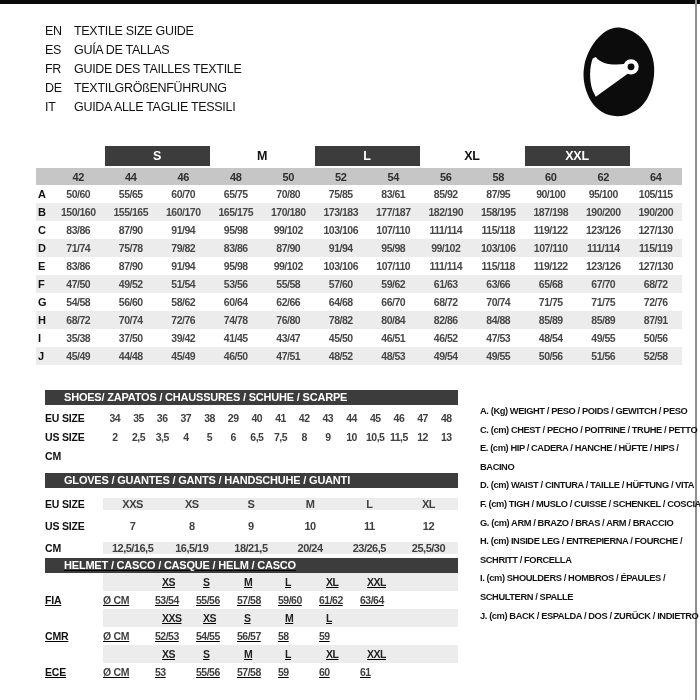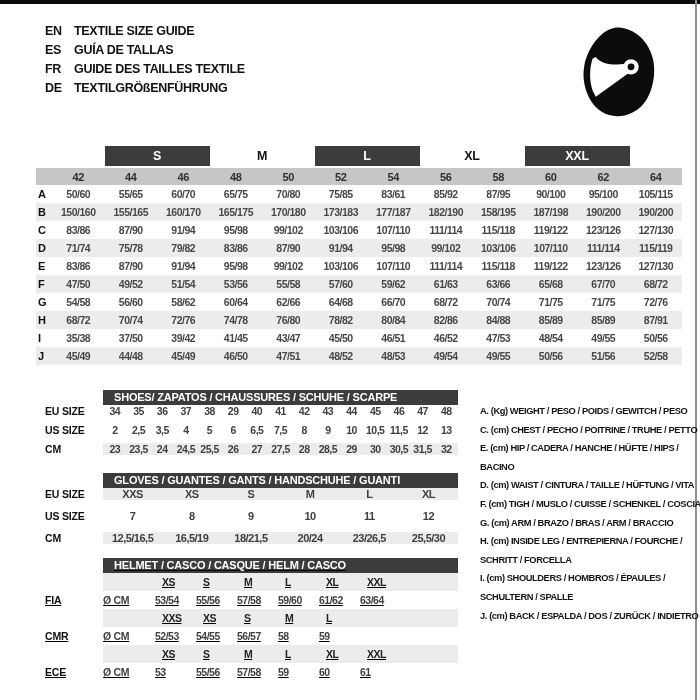--- a/index.html
+++ b/index.html
@@ -6,43 +6,43 @@
   body{
     width:700px;height:700px;position:relative;background:#ffffff;
     font-family:"Liberation Sans", sans-serif;overflow:hidden;
     -webkit-font-smoothing:antialiased;
   }
   .top-bar{position:absolute;left:0;top:0;width:700px;height:4px;background:#0a0a0a;}
   .right-line{position:absolute;left:695px;top:0;width:2px;height:700px;background:#8f8f8f;}
 
   
   .lang{position:absolute;left:45px;top:22px;}
-  .lang-row{display:flex;line-height:19px;font-weight:bold;font-size:12.5px;color:#121212;letter-spacing:-0.3px;}
+  .lang-row{display:flex;line-height:19px;font-weight:normal;font-size:12.5px;color:#121212;letter-spacing:-0.3px;}
   .lang-code{width:29px;}
 
   
   .helmet-box{position:absolute;left:572px;top:22px;width:92px;height:102px;}
 
   
   .main-table{position:absolute;left:36px;top:146px;width:646px;}
   .grow{display:grid;grid-template-columns:16px repeat(12,1fr);}
   .group-row{height:20px;margin-bottom:2px;}
   .group-cell{display:flex;align-items:center;justify-content:center;font-size:12.5px;font-weight:bold;color:#121212;letter-spacing:-0.2px;}
   .group-cell.boxed{background:#3c3c3c;color:#ffffff;}
   .num-row{background:#c6c6c6;height:17px;}
   .num-cell{display:flex;align-items:center;justify-content:center;font-size:11px;font-weight:bold;color:#2f2f2f;letter-spacing:-0.4px;}
   .data-row{height:18px;}
   .data-row.alt{background:#ececec;}
   .val-cell{display:flex;align-items:center;justify-content:center;font-size:10.5px;font-weight:bold;color:#474747;letter-spacing:-0.5px;white-space:nowrap;}
   .letter-cell{justify-content:flex-start;padding-left:2px;color:#101010;font-size:11px;letter-spacing:0;}
 
   
   .sub{position:absolute;left:45px;width:413px;}
-  .title-bar{margin-left:58px;background:#3c3c3c;color:#ffffff;font-size:11px;font-weight:bold;height:15px;line-height:15px;padding-left:11px;letter-spacing:-0.2px;white-space:nowrap;}
-  .sub-row{display:flex;align-items:flex-start;}
+  .title-bar{background:#3c3c3c;color:#ffffff;font-size:11px;font-weight:bold;height:15px;line-height:15px;padding-left:19px;letter-spacing:-0.2px;white-space:nowrap;}
+  .sub-row{display:flex;align-items:flex-end;}
   .sub-label{width:58px;font-size:10.5px;font-weight:bold;color:#101010;letter-spacing:-0.2px;display:flex;align-items:center;}
   .sub-cells{flex:1;display:flex;}
   .sub-cells.band{background:#ececec;}
   .sub-cell{flex:1;display:flex;align-items:center;justify-content:center;font-size:10.5px;font-weight:bold;color:#3f3f3f;letter-spacing:-0.5px;white-space:nowrap;}
   #shoes-table .sub-row{height:19px;}
   #gloves-table .sub-row{height:22px;}
   #gloves-table .sub-cell{font-size:11px;}
 
   
   .helm-row{display:flex;height:18px;}
@@ -71,20 +71,24 @@
       <div class="lang-code">ES</div>
       <div class="lang-label">GUÍA DE TALLAS</div>
     </div>
     <div class="lang-row">
       <div class="lang-code">FR</div>
       <div class="lang-label">GUIDE DES TAILLES TEXTILE</div>
     </div>
     <div class="lang-row">
       <div class="lang-code">DE</div>
       <div class="lang-label">TEXTILGRÖßENFÜHRUNG</div>
+    </div>
+    <div class="lang-row">
+      <div class="lang-code">IT</div>
+      <div class="lang-label">GUIDA ALLE TAGLIE TESSILI</div>
     </div>
   </div>
 
 <div class="helmet-box">
   <svg viewBox="0 0 120 130" width="92" height="102">
     <path d="M64 6C92 10 110 38 107 68C104 96 92 114 70 120C50 125 34 116 25 102C17 89 13 72 16 56C20 31 42 2 64 6Z" fill="#0c0c0c"></path>
     <path d="M27 46C23 57 22 74 27 88L31 96L74 65C79 61 77 53 70 53C55 55 38 54 31 44Z" fill="#ffffff"></path>
     <circle cx="77" cy="57" r="10" fill="#ffffff"></circle>
     <circle cx="77" cy="57" r="4.5" fill="#0c0c0c"></circle>
   </svg>
@@ -302,37 +306,20 @@
         <div class="sub-cell">9</div>
         <div class="sub-cell">10</div>
         <div class="sub-cell">10,5</div>
         <div class="sub-cell">11,5</div>
         <div class="sub-cell">12</div>
         <div class="sub-cell">13</div>
       </div>
     </div>
     <div class="sub-row">
       <div class="sub-label">CM</div>
-      <div class="sub-cells band">
-        <div class="sub-cell">23</div>
-        <div class="sub-cell">23,5</div>
-        <div class="sub-cell">24</div>
-        <div class="sub-cell">24,5</div>
-        <div class="sub-cell">25,5</div>
-        <div class="sub-cell">26</div>
-        <div class="sub-cell">27</div>
-        <div class="sub-cell">27,5</div>
-        <div class="sub-cell">28</div>
-        <div class="sub-cell">28,5</div>
-        <div class="sub-cell">29</div>
-        <div class="sub-cell">30</div>
-        <div class="sub-cell">30,5</div>
-        <div class="sub-cell">31,5</div>
-        <div class="sub-cell">32</div>
-      </div>
     </div>
   </div>
 
 <div class="sub" id="gloves-table" style="top:473px;">
   <div class="title-bar">GLOVES / GUANTES / GANTS / HANDSCHUHE / GUANTI</div>
 <div class="sub-row">
       <div class="sub-label">EU SIZE</div>
       <div class="sub-cells band">
         <div class="sub-cell">XXS</div>
         <div class="sub-cell">XS</div>

